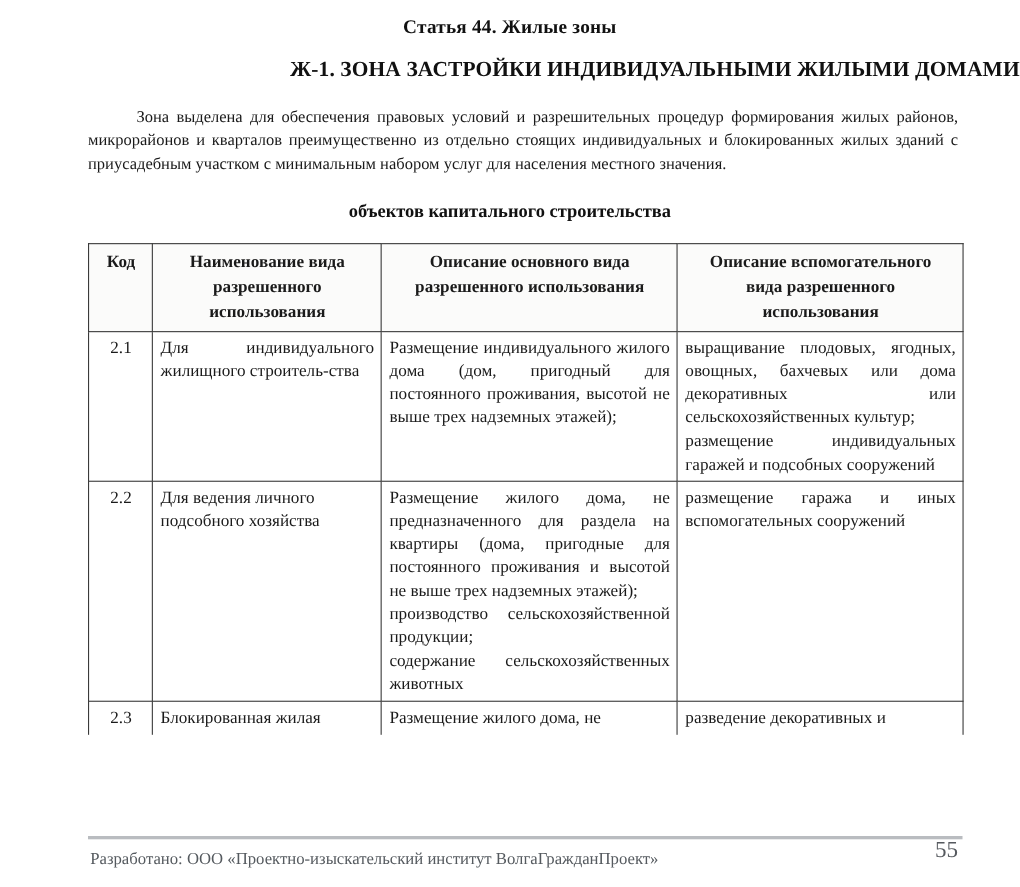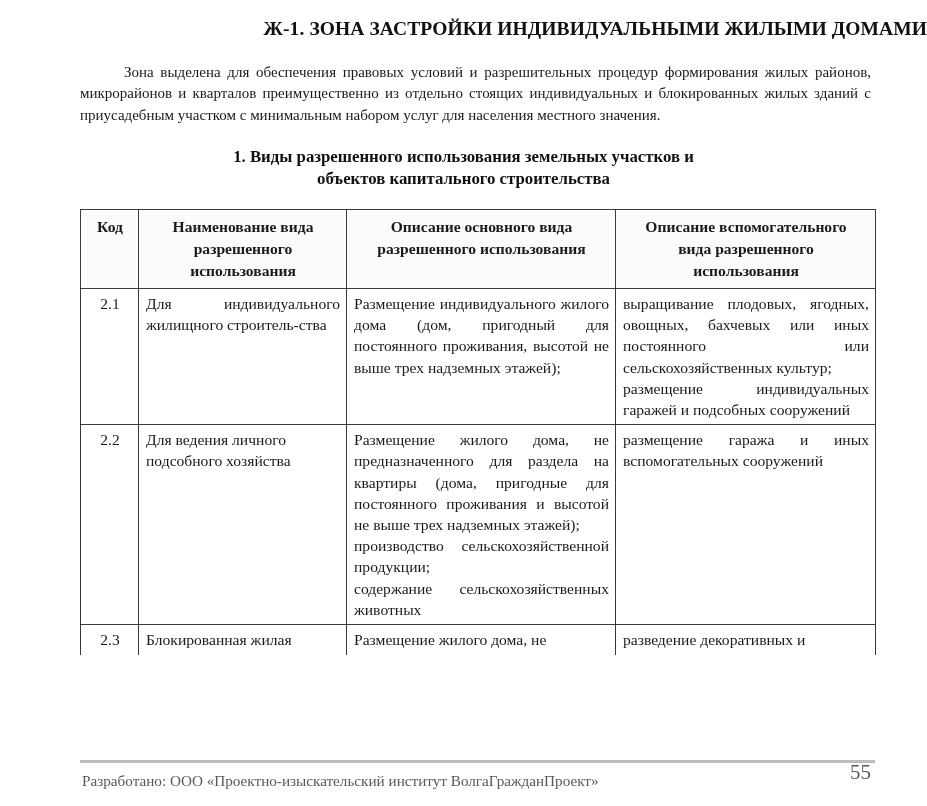--- a/index.html
+++ b/index.html
@@ -164,27 +164,27 @@
     top: 0;
     font-size: 21px;
     color: #55595e;
   }
 </style>
 </head>
 <body>
 
 <div class="page">
 
+  <h1 class="doc-title">Статья  44.  Жилые зоны</h1>
 
   <h2 class="doc-subtitle">Ж-1. ЗОНА ЗАСТРОЙКИ ИНДИВИДУАЛЬНЫМИ ЖИЛЫМИ ДОМАМИ</h2>
 
   <p class="intro">Зона выделена для обеспечения правовых условий и разрешительных процедур формирования жилых районов, микрорайонов и кварталов преимущественно из отдельно стоящих индивидуальных и блокированных жилых зданий с приусадебным участком с минимальным набором услуг для населения местного значения.</p>
 
   <div class="section-1">
-    <div>1. Виды разрешенного использования земельных участков и</div>
     <div>объектов капитального строительства</div>
   </div>
 
 
   <div class="table-wrap">
     <table class="vri">
       <colgroup>
         <col class="c-code">
         <col class="c-name">
         <col class="c-main">
@@ -213,21 +213,21 @@
       </thead>
       <tbody>
 
         <tr>
           <td class="code">2.1</td>
           <td class="just">Для индивидуального жилищного строитель-ства</td>
           <td class="just">
             <p>Размещение индивидуального жилого дома (дом, пригодный для постоянного проживания, высотой не выше трех надземных этажей);</p>
           </td>
           <td class="just">
-            <p>выращивание плодовых, ягодных, овощных, бахчевых или иных постоянного или сельскохозяйственных культур;</p>
+            <p>выращивание плодовых, ягодных, овощных, бахчевых или дома декоративных или сельскохозяйственных культур;</p>
             <p>размещение индивидуальных гаражей и подсобных сооружений</p>
           </td>
         </tr>
 
         <tr>
           <td class="code">2.2</td>
           <td class="plain">Для ведения личного подсобного хозяйства</td>
           <td class="just">
             <p>Размещение жилого дома, не предназначенного для раздела на квартиры (дома, пригодные для постоянного проживания и высотой не выше трех надземных этажей);</p>
             <p>производство сельскохозяйственной продукции;</p>

